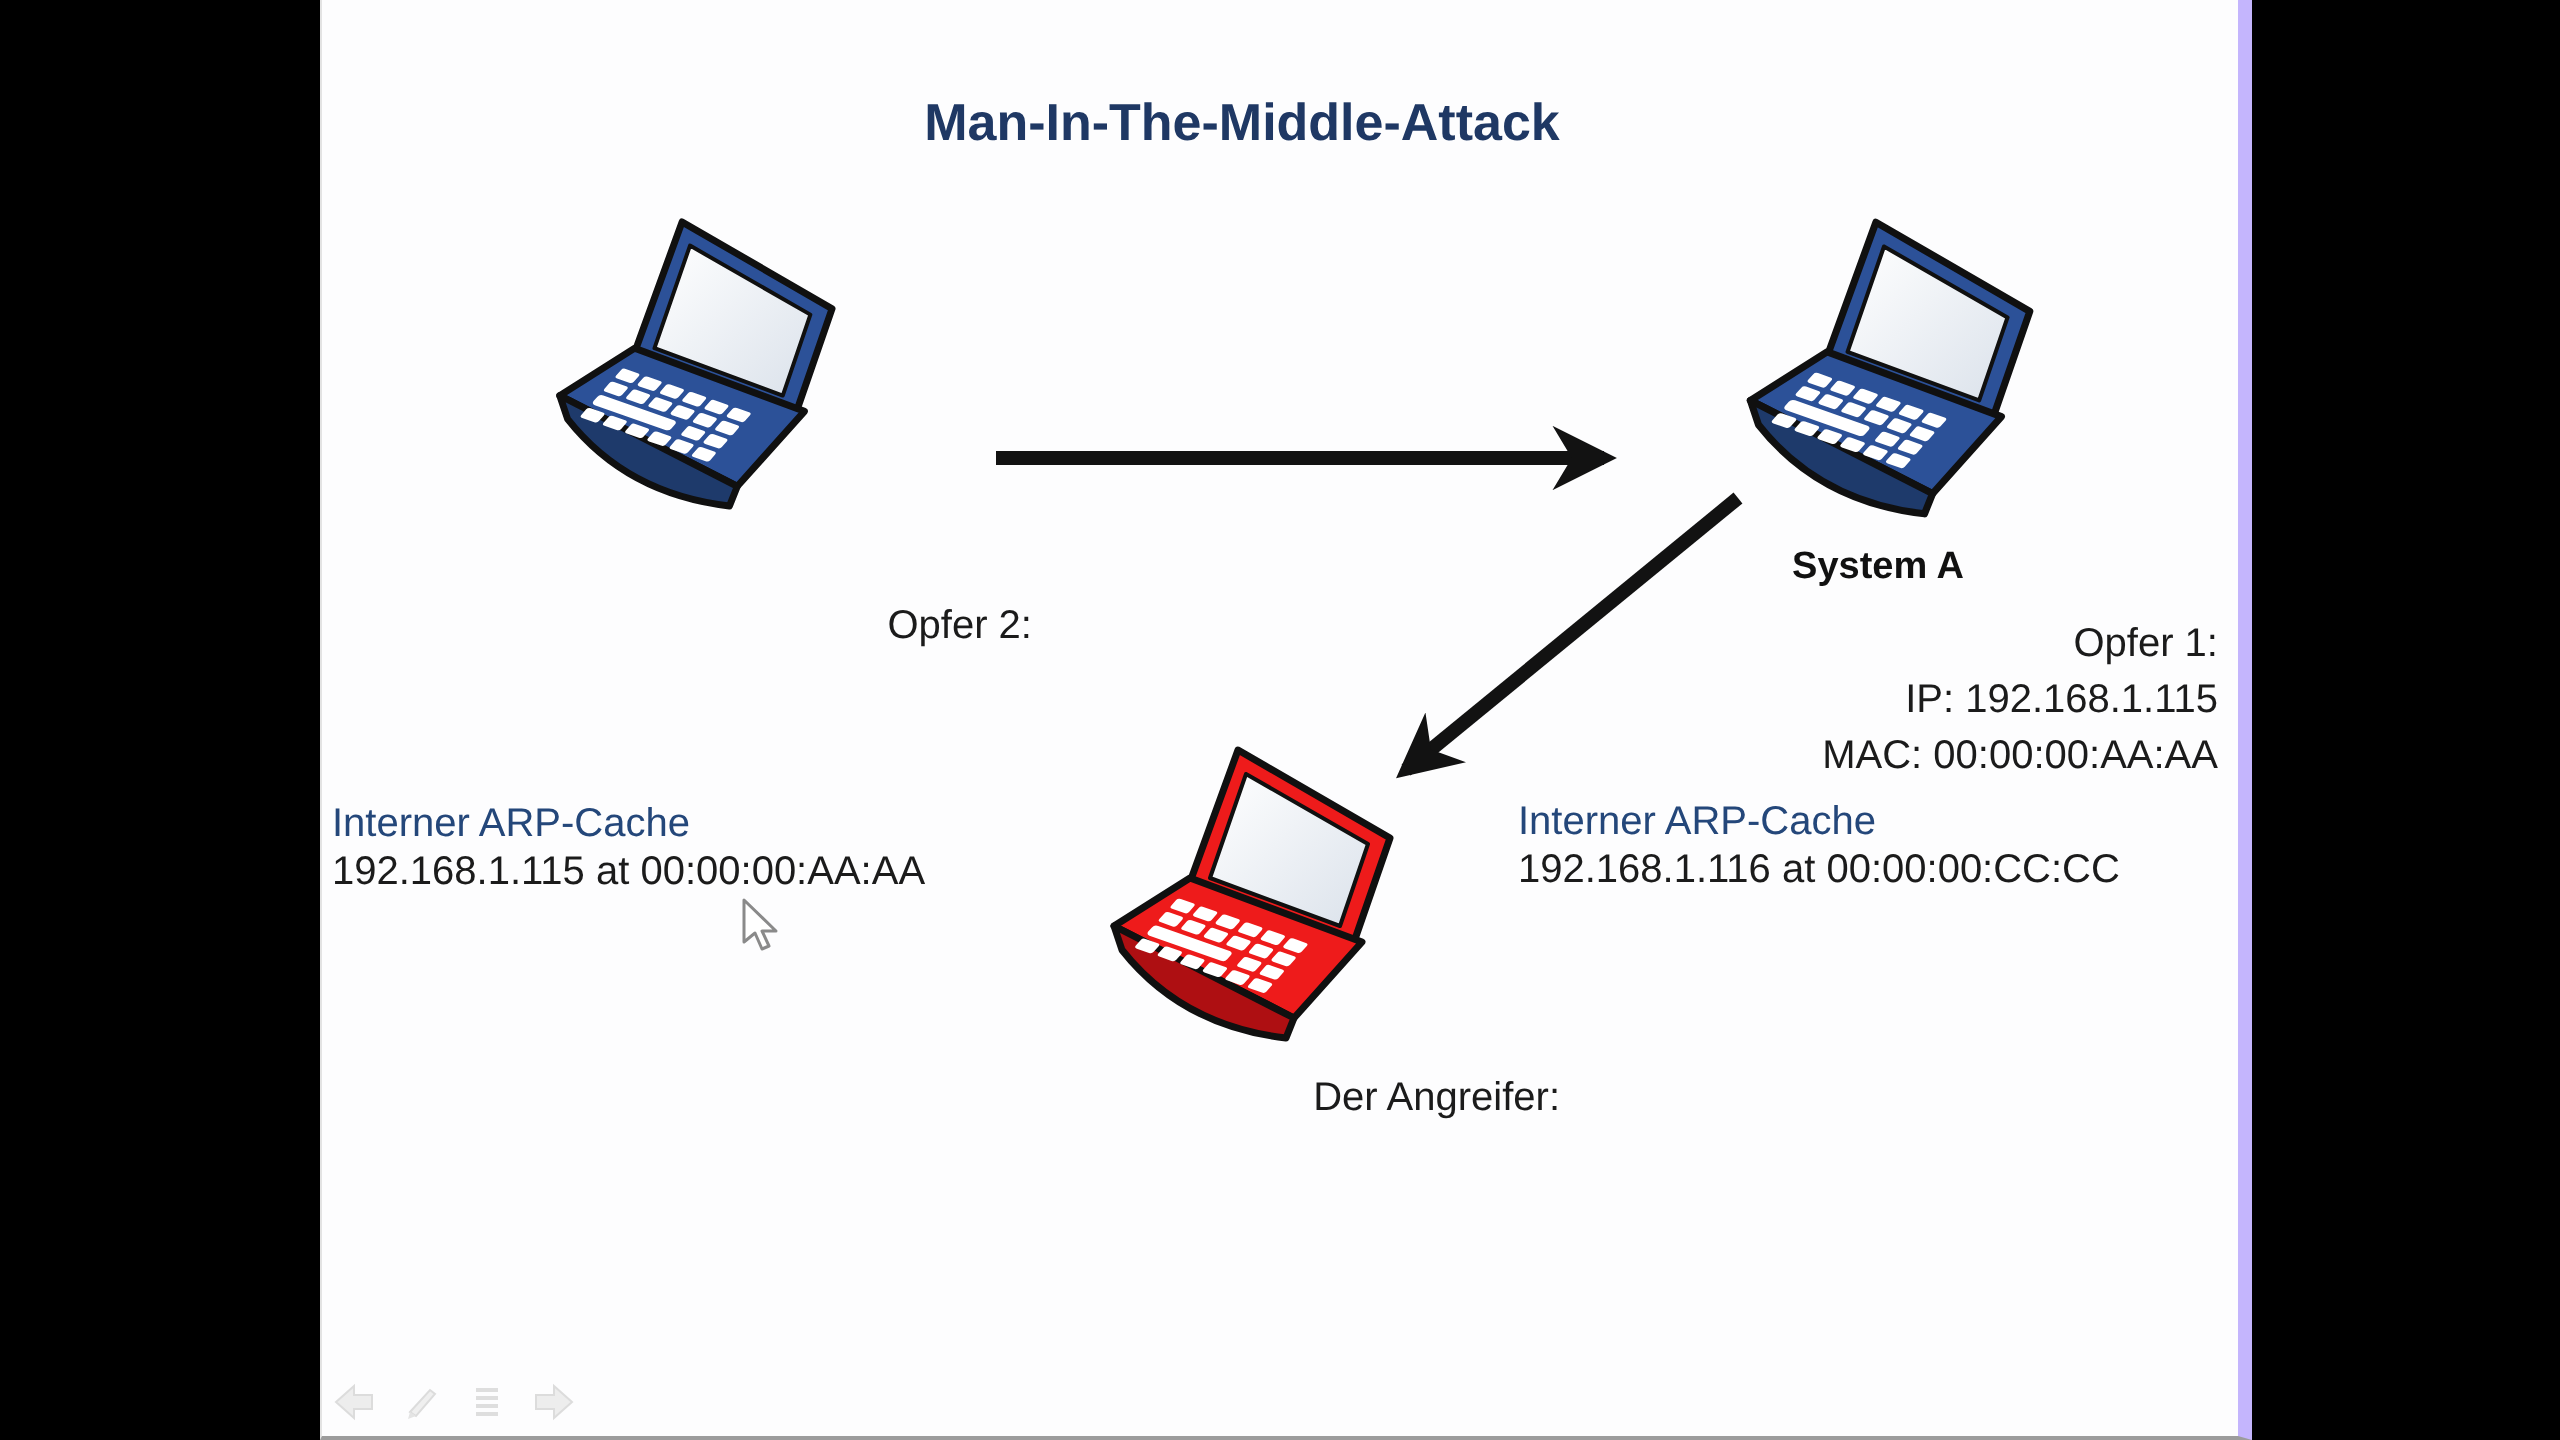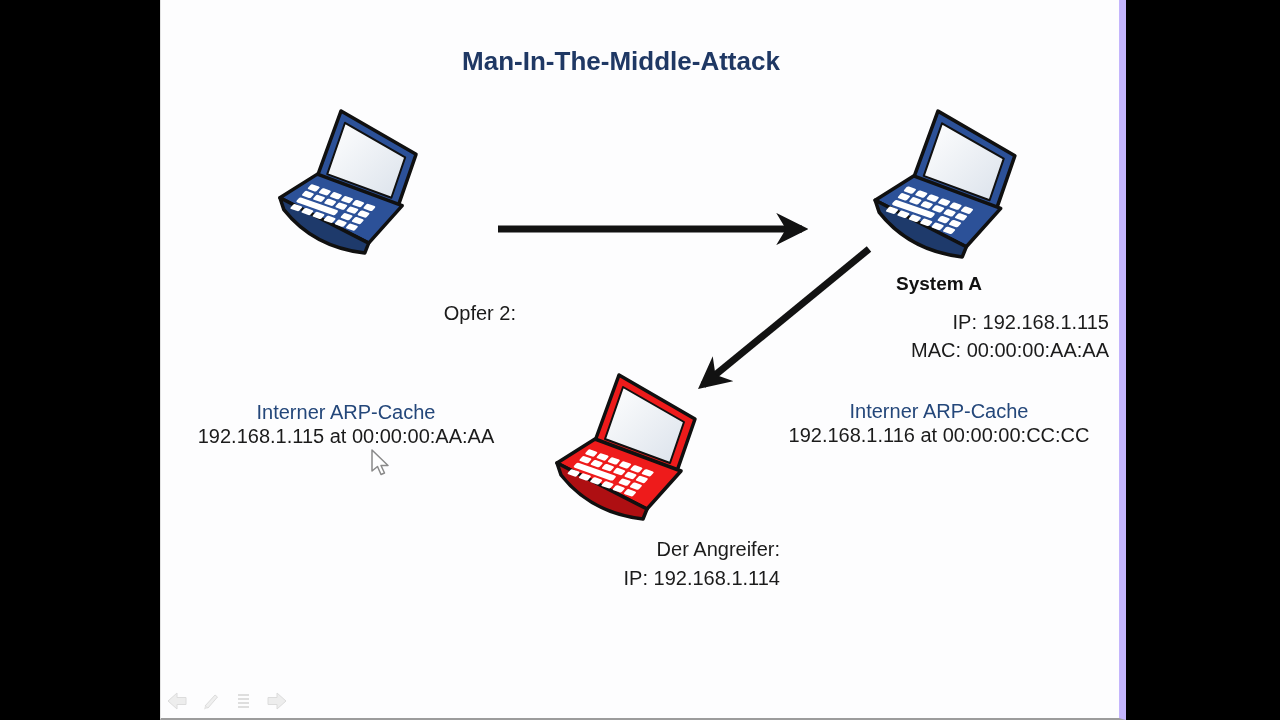--- a/index.html
+++ b/index.html
@@ -15,21 +15,21 @@
     background:#fdfdfe;border-left:1px solid #e3e3e3;border-right:7px solid #c4b5fd;
     border-bottom:2px solid #9c9c9c;box-sizing:content-box;
   }
   .slide-title{
     position:absolute;top:46px;left:0;width:920px;text-align:center;
     font-size:26px;font-weight:bold;color:var(--title,#1F3864);
   }
   .abs{position:absolute;}
   .node-name{font-weight:bold;font-size:19px;color:#111;text-align:center;}
   .node-info{font-size:20px;line-height:28px;color:var(--body-text,#1b1b1b);text-align:right;}
-  .node-arp{font-size:20px;line-height:24px;text-align:center;color:var(--body-text,#1b1b1b);}
+  .node-arp{font-size:20px;line-height:24px;text-align:left;color:var(--body-text,#1b1b1b);}
   .arp-title{color:var(--arp-label,#24477A);}
   .laptop{display:block;}
   .lt-b{--body:var(--laptop-blue,#2C5198);--body-dark:var(--laptop-blue-dark,#1E3A6B);}
   .lt-r{--body:var(--laptop-red,#EE1B1B);--body-dark:var(--laptop-red-dark,#AE0F12);}
   .overlay{position:absolute;left:0;top:0;pointer-events:none;}
   .toolbar{
     position:absolute;left:6px;top:691px;display:flex;gap:12px;align-items:center;
   }
   .tool-btn{width:21px;height:20px;display:block;cursor:pointer;}
 </style>
@@ -102,34 +102,34 @@
   <div class="node-arp abs" style="left:5px;top:400px;width:360px">
     <div class="arp-title">Interner ARP-Cache</div>
     <div>192.168.1.115 at 00:00:00:AA:AA</div>
   </div>
 
   <svg class="laptop abs" style="left:700px;top:107px" width="162" height="152" viewBox="0 0 160 150">
       <use href="#laptop" class="lt-b"></use>
     </svg>
   <div class="node-name abs" style="left:678px;top:273px;width:200px">System A</div>
   <div class="node-info abs" style="left:608px;top:308px;width:340px">
+    <div>Opfer 1:</div>
     <div>IP: 192.168.1.115</div>
     <div>MAC: 00:00:00:AA:AA</div>
   </div>
   <div class="node-arp abs" style="left:598px;top:399px;width:360px">
     <div class="arp-title">Interner ARP-Cache</div>
     <div>192.168.1.116 at 00:00:00:CC:CC</div>
   </div>
 
   <svg class="laptop abs" style="left:382px;top:371px" width="160" height="150" viewBox="0 0 160 150">
       <use href="#laptop" class="lt-r"></use>
     </svg>
   <div class="node-info abs" style="left:299px;top:535px;width:320px;line-height:29px">
     <div>Der Angreifer:</div>
-    <div>IP: 192.168.1.114</div>
   </div>
 
   <svg class="abs" style="left:206px;top:448px" width="22" height="30" viewBox="0 0 22 30">
     <path d="M5,2 L5,23 L10.5,18.5 L14,26.5 L17.5,25 L14,17.5 L21,17.5 Z" fill="#ffffff" stroke="#8a8a8a" stroke-width="1.5" stroke-linejoin="round"></path>
   </svg>
 
   <div class="toolbar">
     <svg class="tool-btn" viewBox="0 0 21 20">
       <polygon points="1,10 10,2 10,6.5 19,6.5 19,13.5 10,13.5 10,18" fill="#ededed" stroke="#dcdcdc"></polygon>
     </svg>

